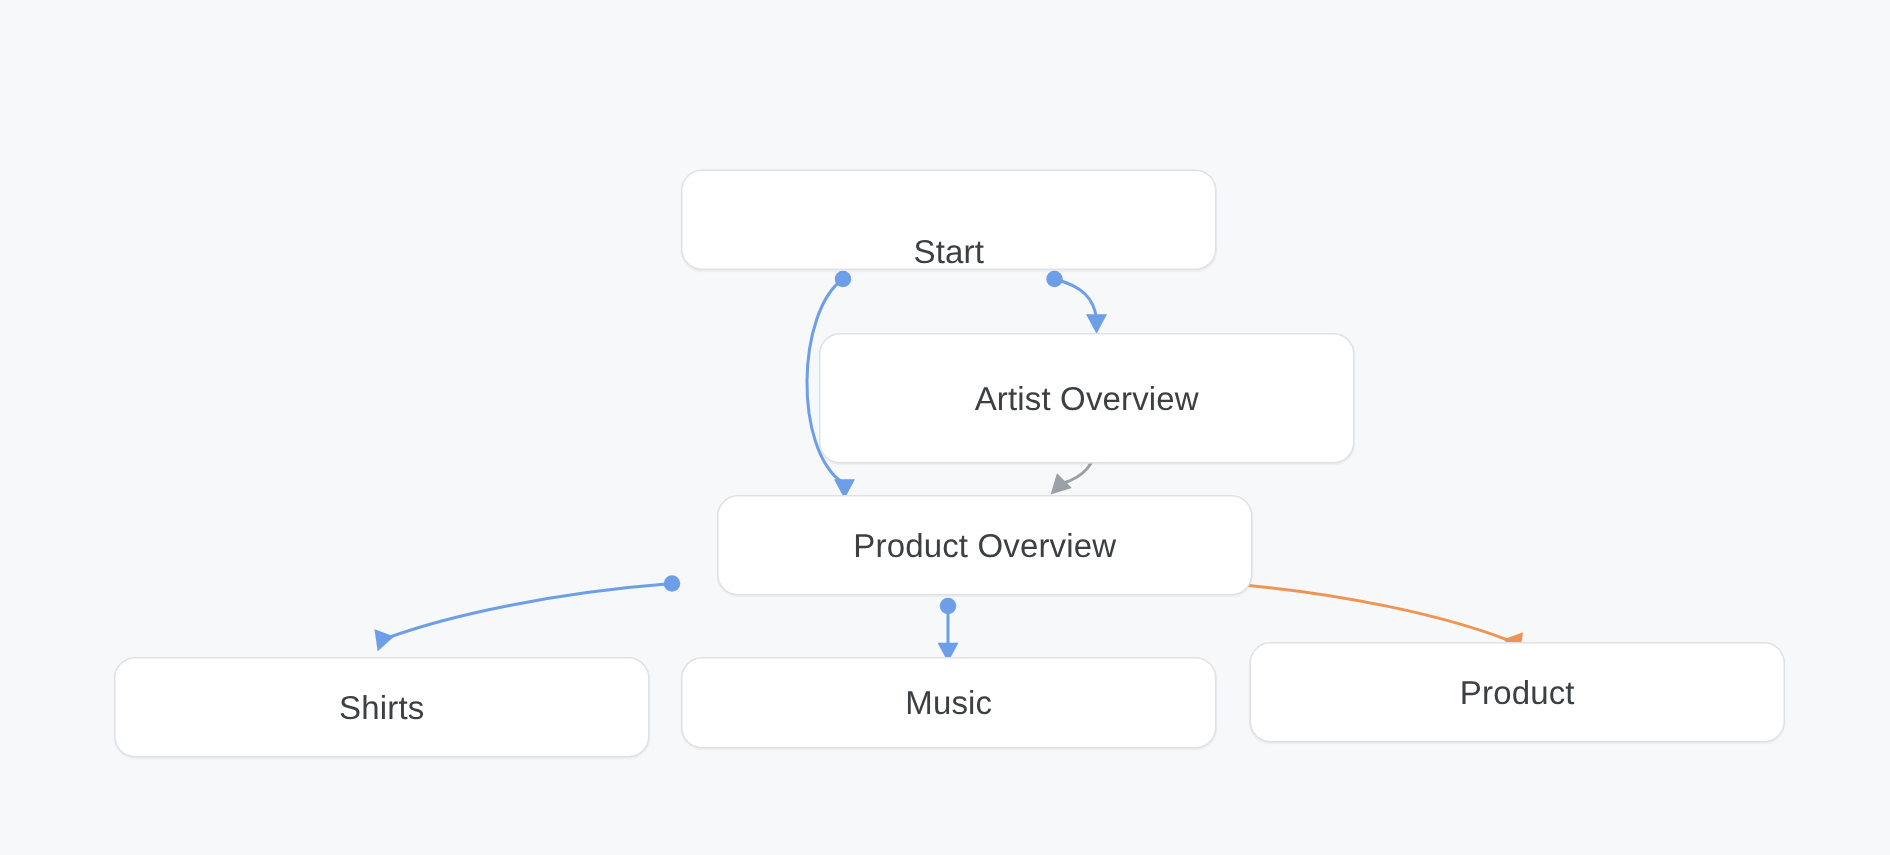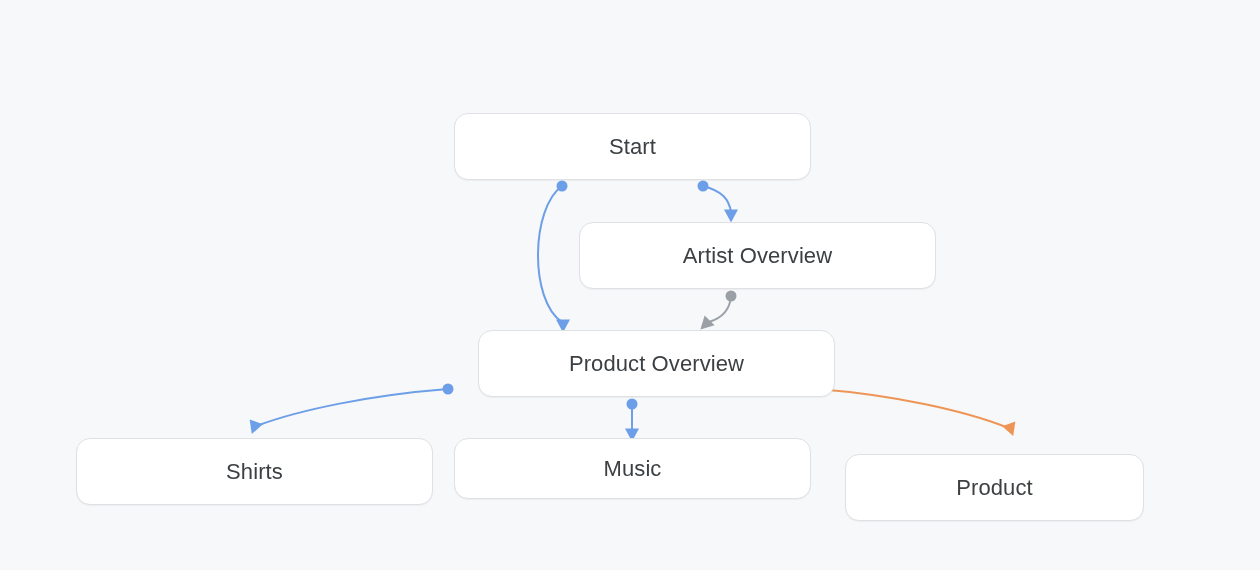--- a/index.html
+++ b/index.html
@@ -78,33 +78,33 @@
         <path d="M -7 -6.5 L 7 -6.5 L 0 6.5 Z" fill="#6d9ee8" transform="translate(632,435) rotate(0)"></path>
       </g>
       <g>
         <path d="M 817 389 C 895 395 965 411 1006 427" fill="none" stroke="#ee9455" stroke-width="2" stroke-linecap="round"></path>
         <circle cx="817" cy="389" r="5.5" fill="#ee9455"></circle>
         <path d="M -7 -6.5 L 7 -6.5 L 0 6.5 Z" fill="#ee9455" transform="translate(1011,430) rotate(-20)"></path>
       </g>
     </svg>
 
   <div id="node-layer">
-      <div class="node" style="left: 454px; top: 113px; width: 357px; height: 67px;">
+      <div class="node" style="left: 454px; top: 113px; width: 357px; height: 67px; align-items: flex-end;">
         <span class="node-label">Start</span>
       </div>
-      <div class="node" style="left: 579px; top: 222px; width: 357px; height: 67px;">
+      <div class="node" style="left: 546px; top: 222px; width: 357px; height: 87px;">
         <span class="node-label">Artist Overview</span>
       </div>
       <div class="node" style="left: 454px; top: 330px; width: 357px; height: 67px; margin-left: 24px;">
         <span class="node-label">Product Overview</span>
       </div>
       <div class="node" style="left: 76px; top: 438px; width: 357px; height: 67px;">
         <span class="node-label">Shirts</span>
       </div>
       <div class="node" style="left: 454px; top: 438px; width: 357px; height: 61px;">
         <span class="node-label">Music</span>
       </div>
-      <div class="node" style="left: 833px; top: 454px; width: 299px; height: 67px; margin-left: 12px;">
+      <div class="node" style="left: 833px; top: 428px; width: 357px; height: 67px;">
         <span class="node-label">Product</span>
       </div>
     </div>
 
 </div>
 
 </body></html>

